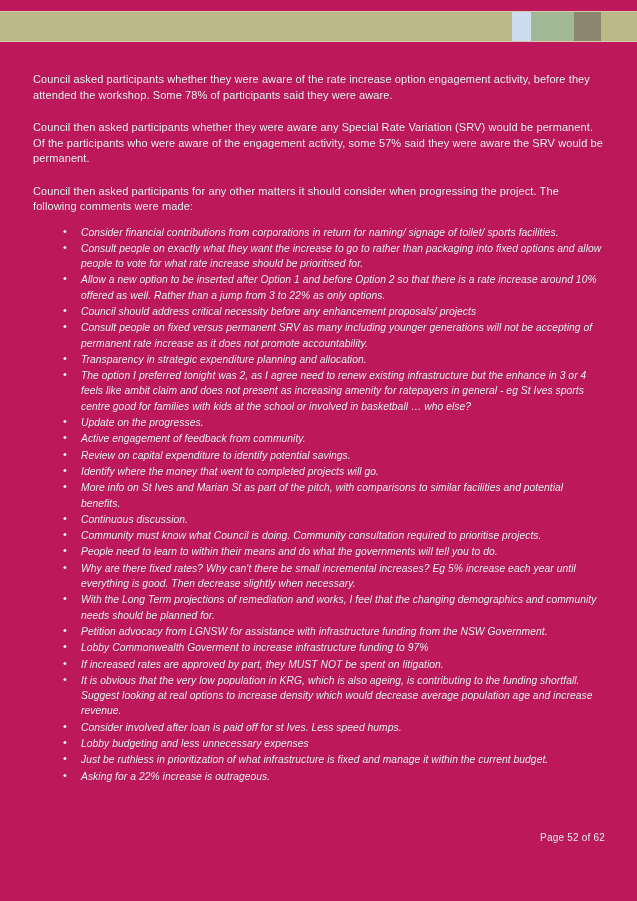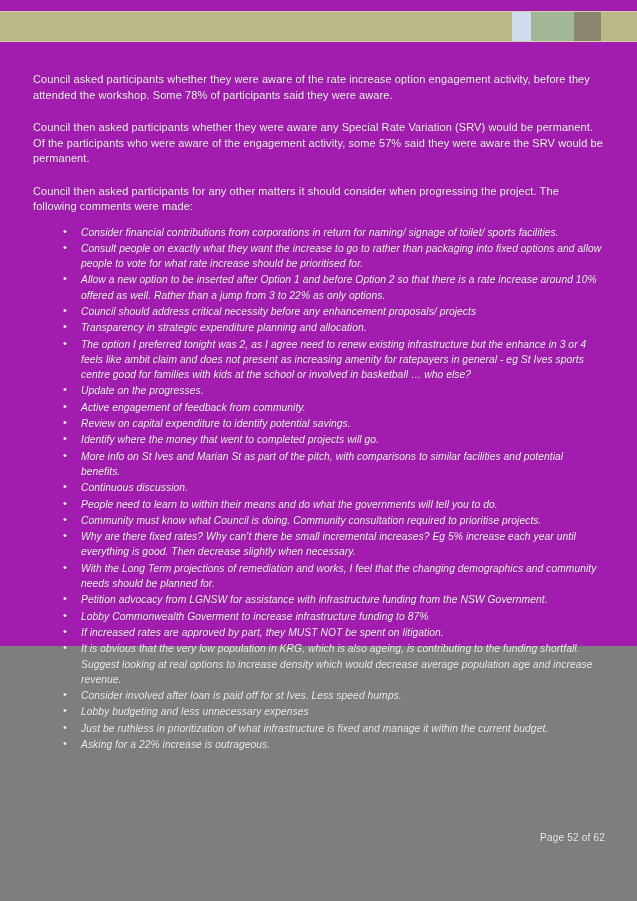--- a/index.html
+++ b/index.html
@@ -11,22 +11,22 @@
     width: 637px;
     height: 901px;
     background: #7e7e7e;
     font-family: "Liberation Sans", sans-serif;
     overflow: hidden;
   }
 
   .page {
     position: relative;
     width: 637px;
-    height: 646px;
-    background: #a21caf;
+    height: 901px;
+    background: #be185d;
     box-sizing: border-box;
   }
 
   
   .header-band {
     position: absolute;
     left: 0;
     top: 11px;
     width: 637px;
     height: 31px;
@@ -118,34 +118,35 @@
   <div class="content">
     <p class="para">Council asked participants whether they were aware of the rate increase option engagement activity, before they attended the workshop. Some 78% of participants said they were aware.</p>
     <p class="para">Council then asked participants whether they were aware any Special Rate Variation (SRV) would be permanent. Of the participants who were aware of the engagement activity, some 57% said they were aware the SRV would be permanent.</p>
     <p class="para">Council then asked participants for any other matters it should consider when progressing the project. The following comments were made:</p>
 
     <ul class="comments">
       <li>Consider financial contributions from corporations in return for naming/ signage of toilet/ sports facilities.</li>
       <li>Consult people on exactly what they want the increase to go to rather than packaging into fixed options and allow people to vote for what rate increase should be prioritised for.</li>
       <li>Allow a new option to be inserted after Option 1 and before Option 2 so that there is a rate increase around 10% offered as well. Rather than a jump from 3 to 22% as only options.</li>
       <li>Council should address critical necessity before any enhancement proposals/ projects</li>
+      <li>Consult people on fixed versus permanent SRV as many including younger generations will not be accepting of permanent rate increase as it does not promote accountability.</li>
       <li>Transparency in strategic expenditure planning and allocation.</li>
       <li>The option I preferred tonight was 2, as I agree need to renew existing infrastructure but the enhance in 3 or 4  feels like ambit claim and does not present as increasing amenity for ratepayers in general - eg St Ives sports centre good for families with kids at the school or involved in basketball … who else?</li>
       <li>Update on the progresses.</li>
       <li>Active engagement of feedback from community.</li>
       <li>Review on capital expenditure to identify potential savings.</li>
       <li>Identify where the money that went to completed projects will go.</li>
       <li>More info on St Ives and Marian St as part of the pitch, with comparisons to similar facilities and potential benefits.</li>
       <li>Continuous discussion.</li>
+      <li>Community must know what Council is doing. Community consultation required to prioritise projects.</li>
       <li>People need to learn to within their means and do what the governments will tell you to do.</li>
-      <li>Community must know what Council is doing. Community consultation required to prioritise projects.</li>
       <li>Why are there fixed rates? Why can't there be small incremental increases? Eg 5% increase each year until everything is good. Then decrease slightly when necessary.</li>
       <li>With the Long Term projections of remediation and works, I feel that the changing demographics and community needs should be planned for.</li>
       <li>Petition advocacy from LGNSW for assistance with infrastructure funding from the NSW Government.</li>
-      <li>Lobby Commonwealth Goverment to increase infrastructure funding to 87%</li>
+      <li>Lobby Commonwealth Goverment to increase infrastructure funding to 97%</li>
       <li>If increased rates are approved by part, they MUST NOT be spent on litigation.</li>
       <li>It is obvious that the very low population in KRG, which is also ageing, is contributing to the funding shortfall.  Suggest looking at real options to increase density which would decrease average population age and increase revenue.</li>
       <li>Consider involved after loan is paid off for st Ives.  Less speed humps.</li>
       <li>Lobby budgeting and less unnecessary expenses</li>
       <li>Just be ruthless in prioritization of what infrastructure is fixed and manage it within the current budget.</li>
       <li>Asking for a 22% increase is outrageous.</li>
     </ul>
   </div>
 
   <div class="footer">

